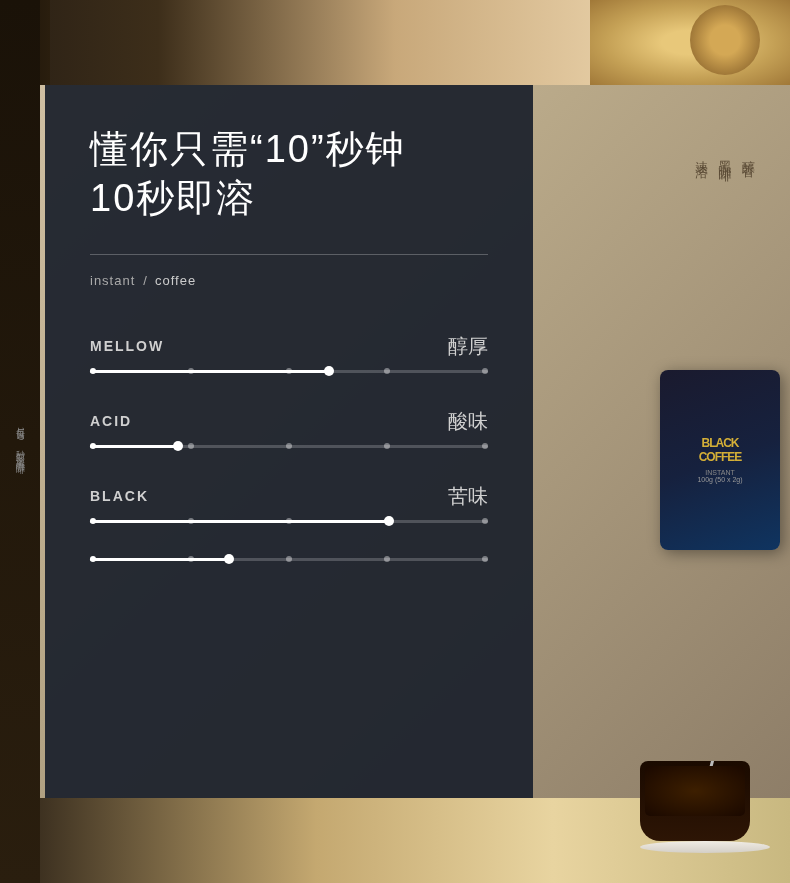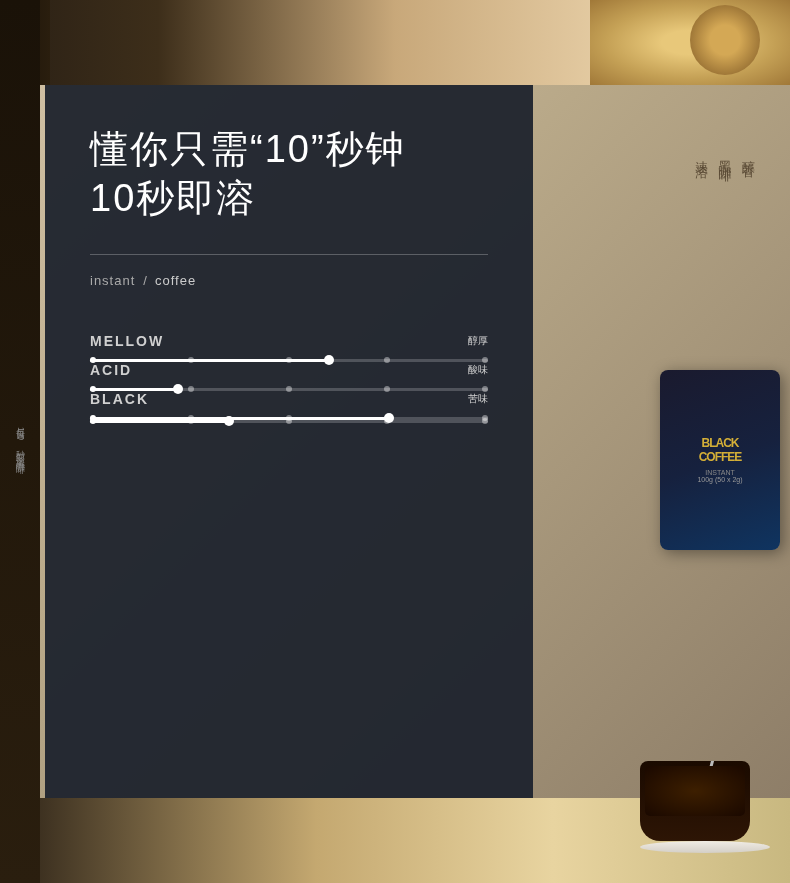--- a/index.html
+++ b/index.html
@@ -238,39 +238,40 @@
     }
 
     .subtitle-coffee {
       color: #cccccc;
       font-size: 13px;
       letter-spacing: 1px;
     }
 
     
     .flavor-row {
+      margin-bottom: 35px;
     }
 
     .flavor-header {
       display: flex;
       justify-content: space-between;
       align-items: center;
       margin-bottom: 10px;
     }
 
     .flavor-label-en {
       color: #d0d0d0;
       font-size: 14px;
       font-weight: 600;
       letter-spacing: 2px;
     }
 
     .flavor-label-cn {
       color: #d0d0d0;
-      font-size: 10px;
+      font-size: 20px;
     }
 
     
     .slider-track {
       width: 100%;
       height: 3px;
       background: rgba(255,255,255,0.2);
       border-radius: 2px;
       position: relative;
     }

